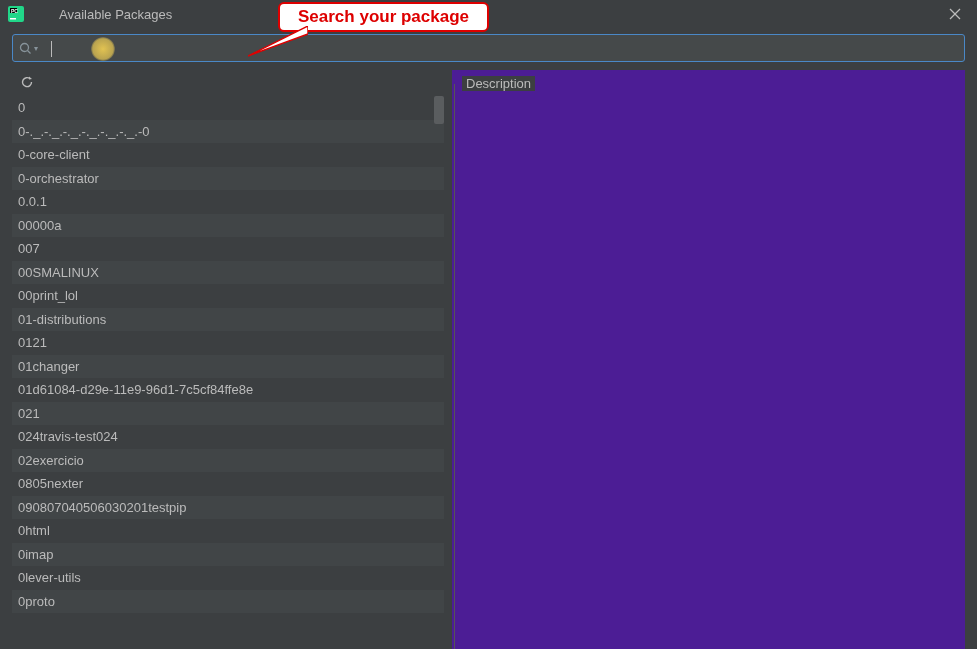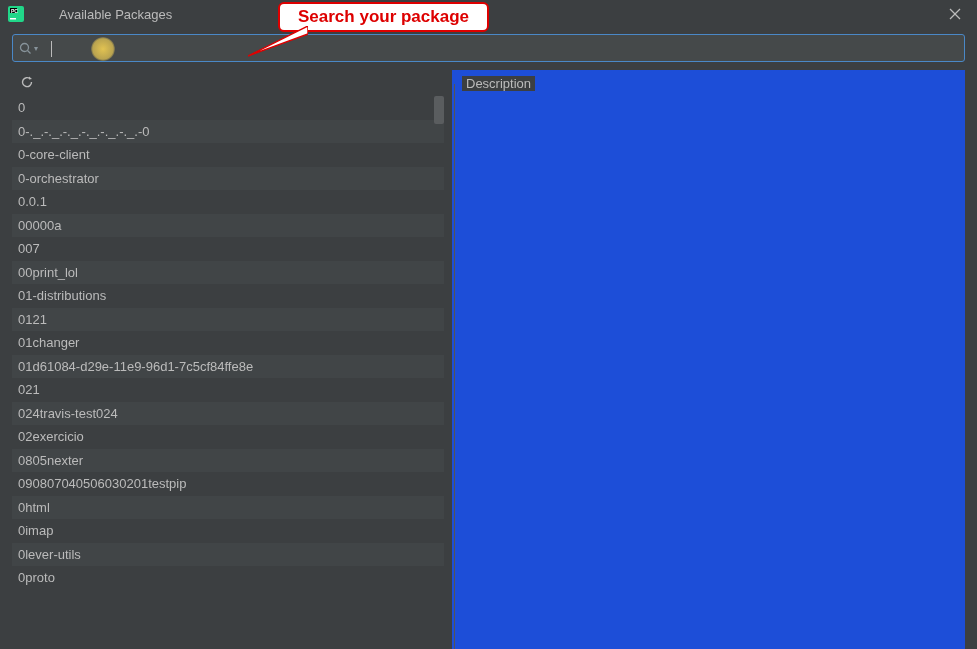--- a/index.html
+++ b/index.html
@@ -147,21 +147,21 @@
       height: 28px;
       background: #5a5d5f;
       border-radius: 2px;
     }
     .splitter {
       width: 8px;
       cursor: ew-resize;
     }
     .right-panel {
       flex: 1;
-      background: #1d4ed8;
+      background: #4c1d95;
       position: relative;
     }
     .desc-label {
       position: absolute;
       top: 6px;
       left: 10px;
       font-size: 13px;
       color: #bbbbbb;
       background: #3c3f41;
       padding: 0 4px;
@@ -250,20 +250,21 @@
       </div>
     </div>
     <div class="package-list" id="pkg-list">
       <div class="package-item">0</div>
         <div class="package-item">0-._.-._.-._.-._.-._.-._.-0</div>
         <div class="package-item">0-core-client</div>
         <div class="package-item">0-orchestrator</div>
         <div class="package-item">0.0.1</div>
         <div class="package-item">00000a</div>
         <div class="package-item">007</div>
+        <div class="package-item">00SMALINUX</div>
         <div class="package-item">00print_lol</div>
         <div class="package-item">01-distributions</div>
         <div class="package-item">0121</div>
         <div class="package-item">01changer</div>
         <div class="package-item">01d61084-d29e-11e9-96d1-7c5cf84ffe8e</div>
         <div class="package-item">021</div>
         <div class="package-item">024travis-test024</div>
         <div class="package-item">02exercicio</div>
         <div class="package-item">0805nexter</div>
         <div class="package-item">090807040506030201testpip</div>

